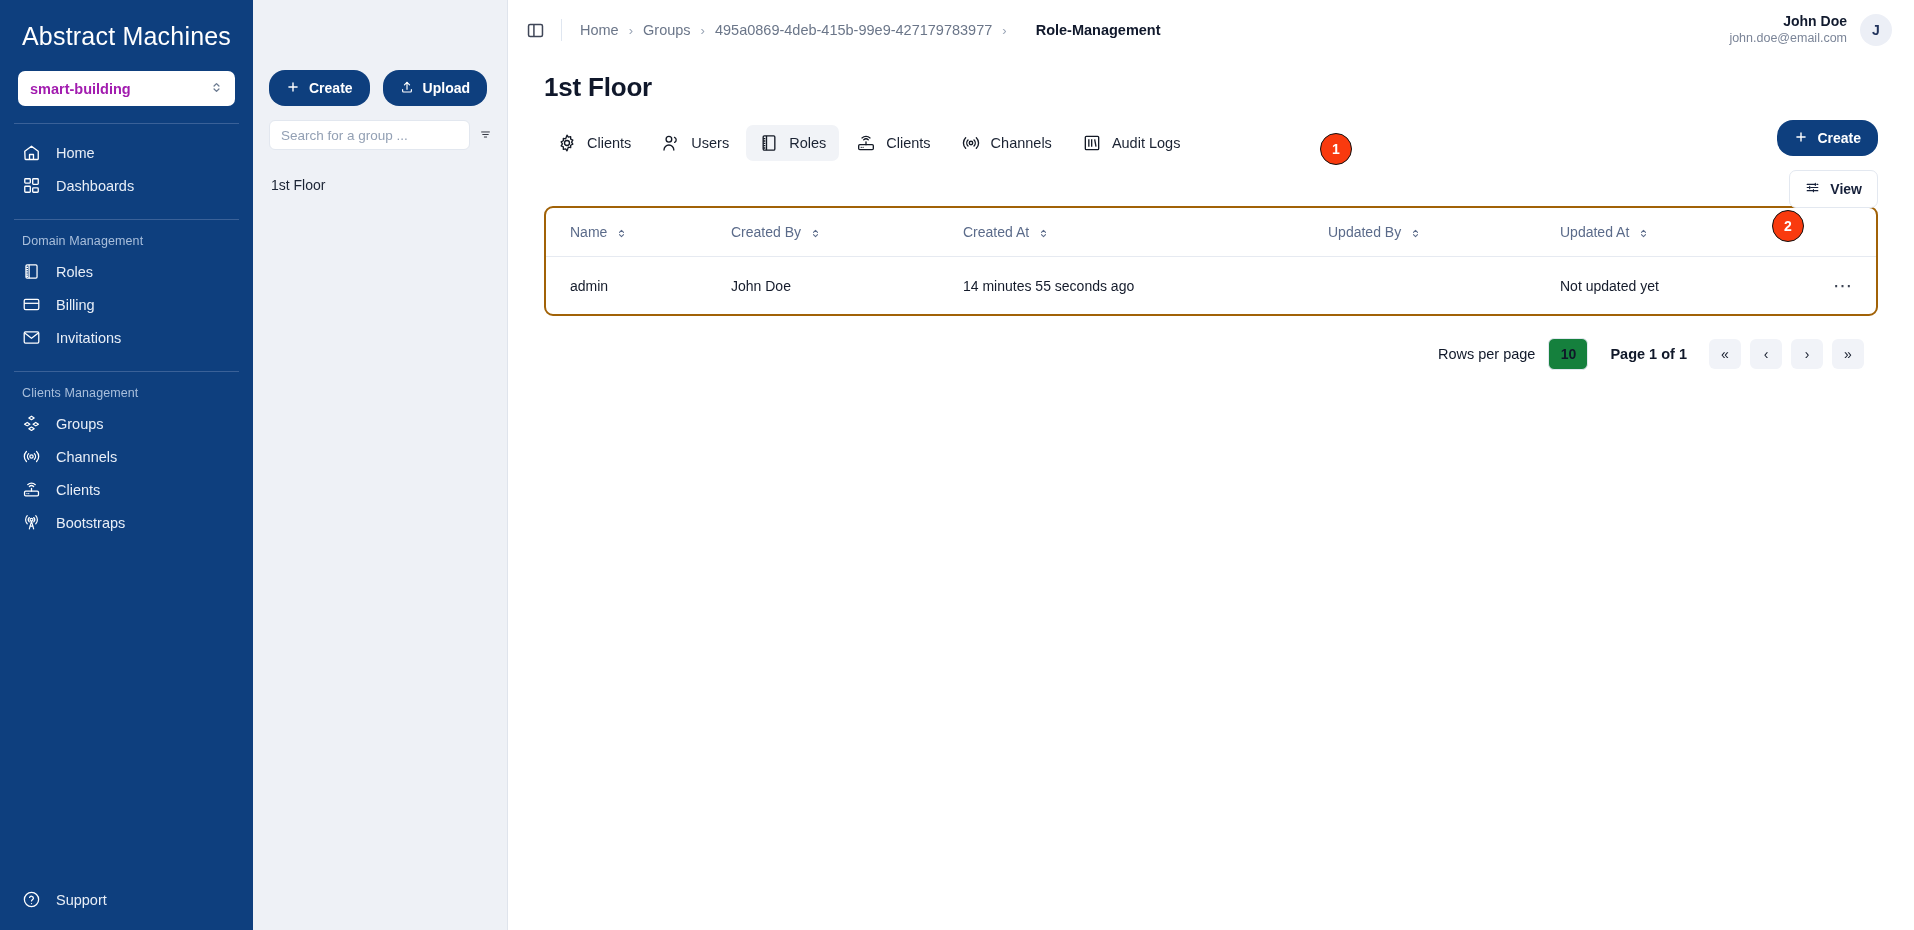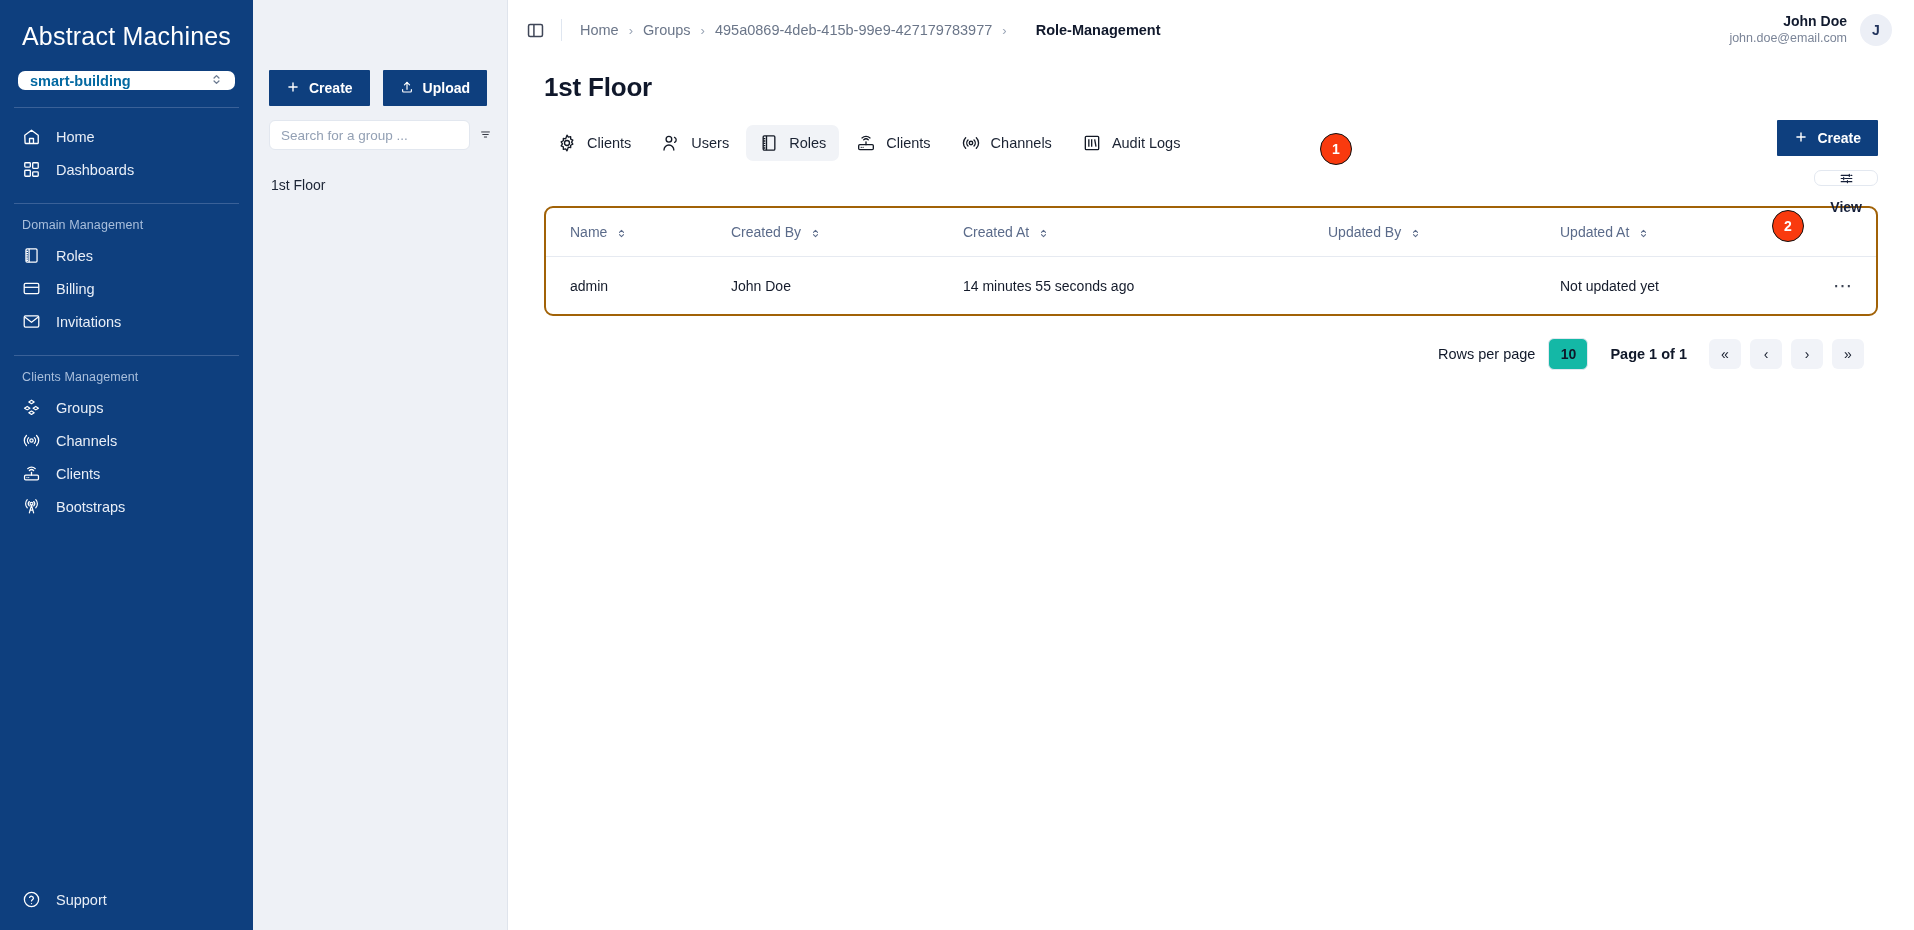--- a/index.html
+++ b/index.html
@@ -20,22 +20,22 @@
     flex: 0 0 253px;
     position: relative;
   }
   .brand {
     font-size: 25px; letter-spacing: .2px;
     padding: 22px 0 6px 22px; font-weight: 400; color: #fff;
     white-space: nowrap;
   }
   .domain-select {
     margin: 14px 18px 0 18px;
-    background: #fff; color: #0369a1;
-    border-radius: 7px; height: 19px;
+    background: #fff; color: #a21caf;
+    border-radius: 7px; height: 35px;
     display: flex; align-items: center; justify-content: space-between;
     padding: 0 12px; font-size: 14.5px; font-weight: 600;
   }
   .domain-select .chev { color: #6b7a90; font-size: 12px; line-height: 1; }
   .side-div { height: 1px; background: #3a6198; margin: 17px 14px 0 14px; }
   .side-group-label {
     font-size: 12.5px; color: #a9bfdc; padding: 14px 0 7px 22px; letter-spacing: .1px;
   }
   .nav { padding-top: 12px; }
   .nav-item {
@@ -51,21 +51,21 @@
 
   
   .grouppanel {
     width: 255px; flex: 0 0 255px; height: 930px;
     background: #eef1f6;
     border-right: 1px solid #dfe4ec;
     padding: 0 16px;
   }
   .gp-buttons { display: flex; gap: 13px; padding-top: 70px; }
   .btn-primary {
-    background: #0e3f7e; color: #fff; border: none; border-radius: 1px;
+    background: #0e3f7e; color: #fff; border: none; border-radius: 16px;
     height: 36px; font-size: 14px; font-weight: 600;
     display: inline-flex; align-items: center; justify-content: center; gap: 9px;
     padding: 0 17px; cursor: pointer; font-family: inherit;
   }
   .btn-primary svg { width: 14px; height: 14px; }
   .gp-search-row { display: flex; align-items: center; gap: 10px; margin-top: 14px; }
   .gp-search {
     flex: 1; height: 30px; background: #fff;
     border: 1px solid #e2e7ef; border-radius: 6px;
     padding: 0 11px; font-size: 13.5px; color: #1d2433;
@@ -112,23 +112,23 @@
   }
   .tab.active { background: #f1f3f7; }
   .tab svg { width: 20px; height: 20px; display: block; }
 
   .action-col {
     position: absolute; right: 36px; top: 60px;
     display: flex; flex-direction: column; align-items: flex-end; gap: 14px;
   }
   .btn-view {
     background: #fff; border: 1px solid #e3e8f0; border-radius: 7px;
-    height: 16px; padding: 0 15px; font-size: 14px; color: #16203a;
+    height: 38px; padding: 0 15px; font-size: 14px; color: #16203a;
     display: inline-flex; align-items: center; gap: 10px; cursor: pointer;
-    font-family: inherit; font-weight: 600; flex-direction: column;
+    font-family: inherit; font-weight: 600;
   }
   .btn-view svg { width: 15px; height: 15px; }
 
   .badge {
     position: absolute; width: 32px; height: 32px; border-radius: 50%;
     background: #f93a0e; color: #fff; font-size: 14px; font-weight: 700;
     display: flex; align-items: center; justify-content: center;
     border: 1px solid #111; z-index: 20;
   }
   #badge1 { left: 812px; top: 73px; }
@@ -160,21 +160,21 @@
   .dots { font-size: 19px; color: #3b4353; letter-spacing: 1px; cursor: pointer; line-height: 1; }
 
   .pager {
     display: flex; align-items: center; justify-content: flex-end; gap: 22px;
     padding: 22px 14px 0 0; font-size: 14.5px; color: #101829;
   }
   .rpp { display: flex; align-items: center; gap: 13px; }
   .rpp-box {
     border: 1px solid #e3e8f0; border-radius: 6px; width: 40px; height: 32px;
     display: flex; align-items: center; justify-content: center;
-    font-size: 14px; font-weight: 600; cursor: pointer; background: #14b8a6;
+    font-size: 14px; font-weight: 600; cursor: pointer; background: #15803d;
   }
   .page-of { font-weight: 600; }
   .pg-btns { display: flex; gap: 9px; }
   .pg-btn {
     width: 32px; height: 30px; border-radius: 6px; background: #f1f3f8;
     border: none; color: #141b2b; font-size: 14px; cursor: pointer;
     display: flex; align-items: center; justify-content: center; font-family: inherit;
   }
 </style>
 </head>

